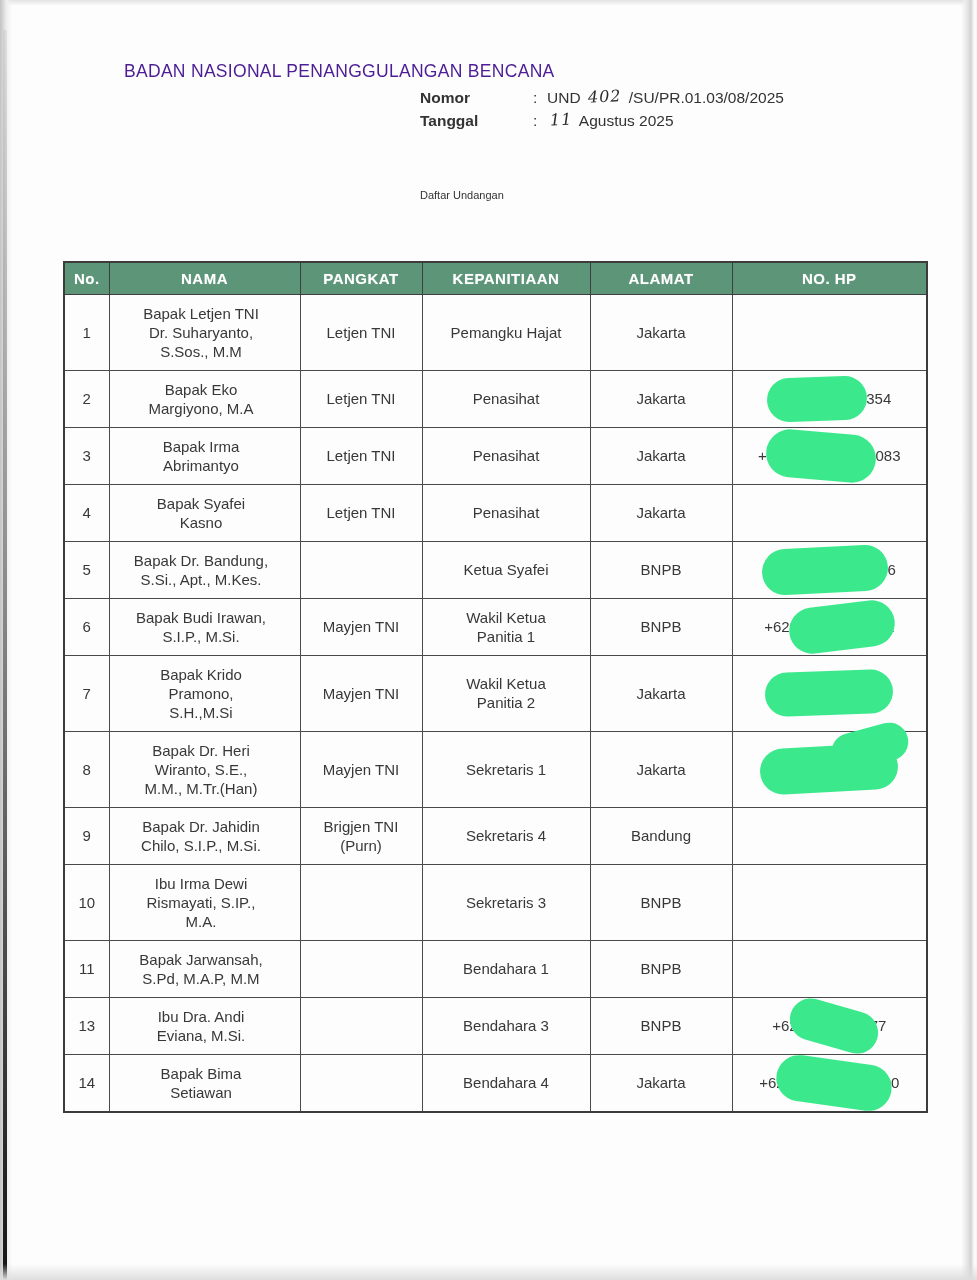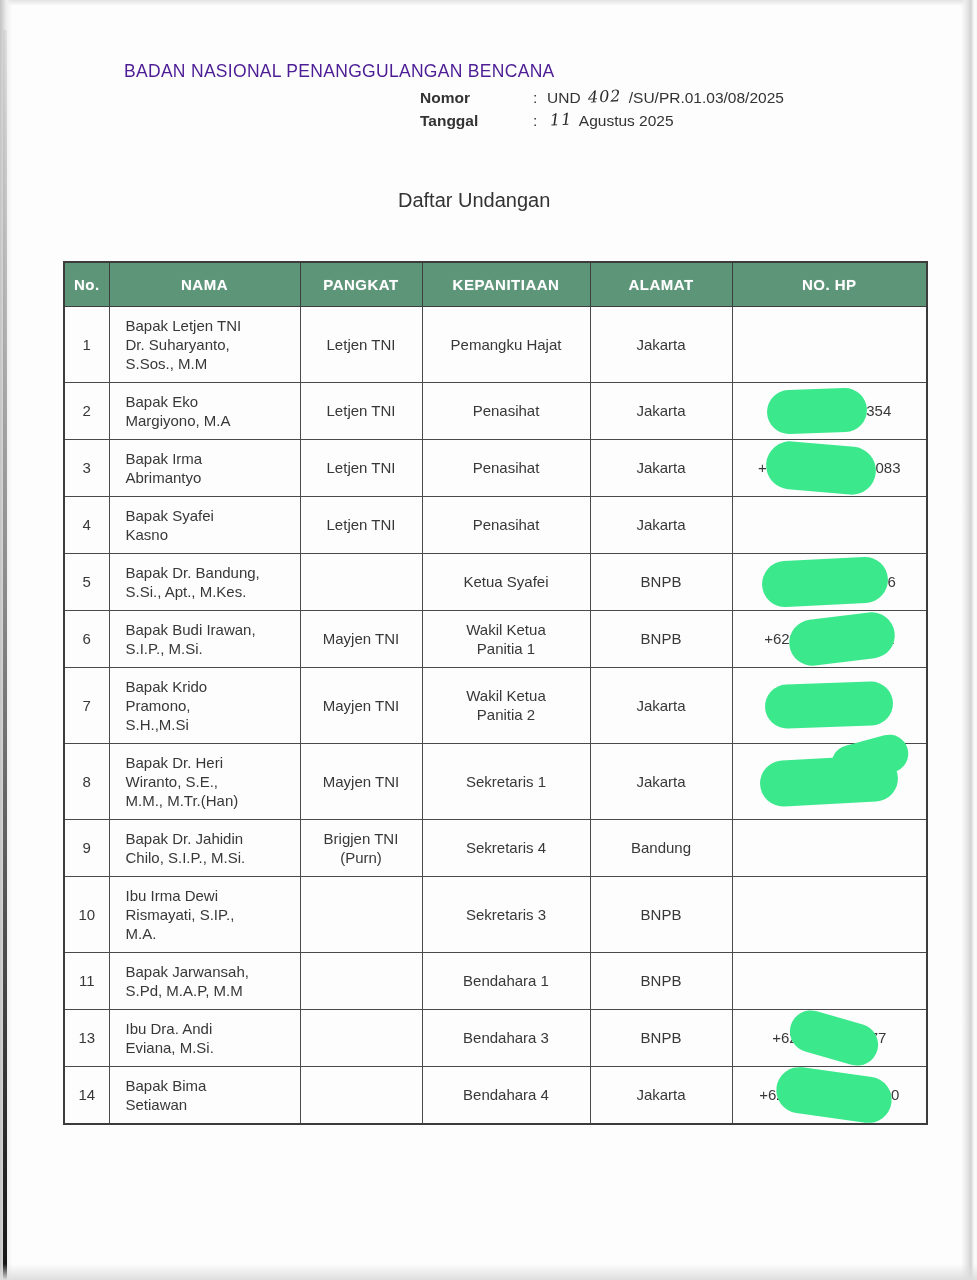--- a/index.html
+++ b/index.html
@@ -39,45 +39,45 @@
   .meta-block{position:absolute;left:420px;top:86px;font-size:15.5px;color:#333;}
   .meta-row{display:flex;line-height:23px;}
   .meta-label{width:113px;flex:0 0 113px;font-weight:bold;}
   .meta-colon{width:14px;flex:0 0 14px;}
   .hand{
     font-family:"DejaVu Serif", serif;
     font-style:italic;font-size:16px;
     display:inline-block;transform:rotate(-3deg) translateY(-1px);
     letter-spacing:1px;padding:0 3px;color:#2b2b2b;
   }
-  .list-title{position:absolute;left:398px;top:189px;font-size:20px;color:#333;}
+  .list-title{position:absolute;left:420px;top:189px;font-size:11px;color:#333;}
 
   
   .tbl-wrap{position:absolute;left:63px;top:261px;width:863px;}
   table{
     border-collapse:collapse;table-layout:fixed;width:863px;
     font-size:15px;color:var(--ink);
     border:2px solid #3c3c3c;
   }
   col.c-no{width:45px;}  col.c-nama{width:191px;} col.c-pangkat{width:122px;}
   col.c-kep{width:168px;} col.c-alamat{width:142px;} col.c-hp{width:195px;}
   th{
     background:var(--hdr);color:#fff;font-weight:bold;
-    height:44px;font-size:15px;letter-spacing:.5px;
+    height:32px;font-size:15px;letter-spacing:.5px;
     border:1px solid #3e3e3e;
     text-shadow:0 0 1px rgba(255,255,255,.4);
   }
   td{
     border:1px solid var(--border);
     text-align:center;vertical-align:middle;
     padding:9px 6px;line-height:19px;
     white-space:pre-line;
     height:56px;
   }
-  td.nama{text-align:left;padding-left:16px;padding-right:8px;}
+  td.nama{text-align:center;padding-left:1px;padding-right:8px;}
 
   
   .hp-wrap{display:flex;align-items:center;justify-content:center;}
   .blob{
     display:inline-block;position:relative;
     background:var(--marker);
     border-radius:26px;
     margin:-10px -9px;
     vertical-align:middle;z-index:2;
     flex:0 0 auto;

